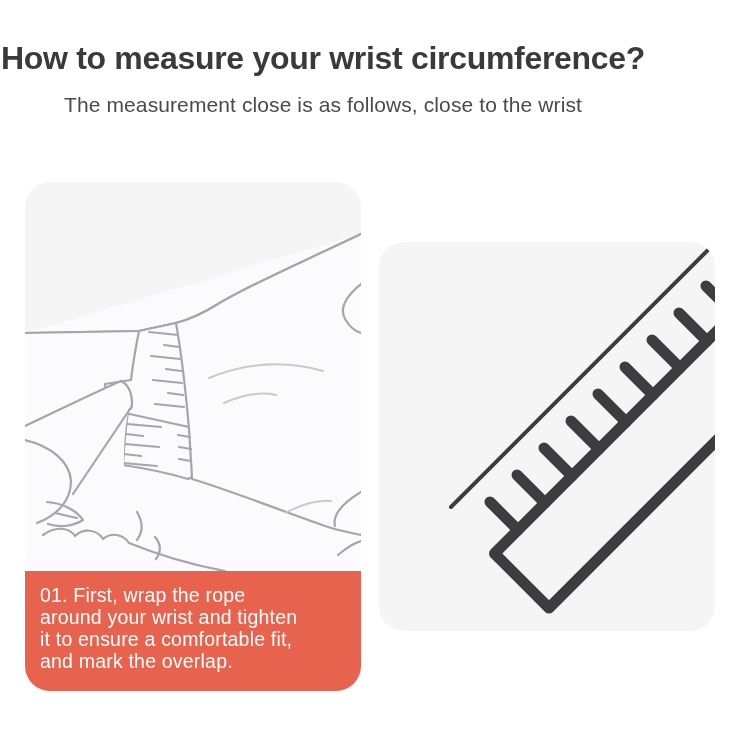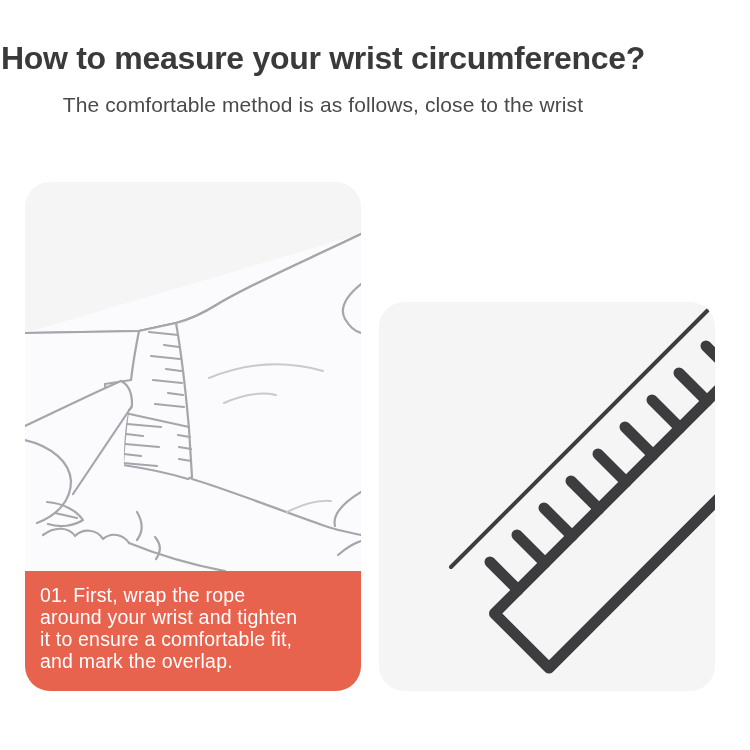--- a/index.html
+++ b/index.html
@@ -28,21 +28,21 @@
     letter-spacing:-0.3px; line-height:1.15;
   }
   .subtitle{
     margin-top:16px;
     font-size:21px; font-weight:400; color:var(--subtitle-color);
     letter-spacing:0.1px;
   }
   .panels{
     position:absolute; left:25px; top:182px;
     width:702px;
-    display:flex; gap:18px; align-items:flex-end;
+    display:flex; gap:18px; align-items:center;
   }
   .card{
     width:336px;
     border-radius:25px;
     overflow:hidden;
     background:var(--panel-bg);
     display:flex; flex-direction:column;
   }
   .illus{ width:336px; height:389px; position:relative; }
   .illus svg{ display:block; width:336px; height:389px; }
@@ -56,21 +56,21 @@
     white-space:pre-line;
   }
 </style>
 </head>
 <body>
 
 <div class="page">
 
   <header>
     <h1>How to measure your wrist circumference?</h1>
-    <p class="subtitle">The comfortable method is as follows, close to the wrist</p>
+    <p class="subtitle">The measurement close is as follows, close to the wrist</p>
   </header>
 
   <div class="panels">
 
     <section class="card">
       <div class="illus">
         <svg viewBox="0 0 336 389">
 
           <g stroke="var(--line-art)" stroke-width="2.2" fill="none" stroke-linecap="round">
             <path d="M336,52 C282,78 226,102 193,122 C177,132 163,138 151,141 L114,149 L0,151" fill="var(--fill-art)" stroke="var(--line-art)"></path>

